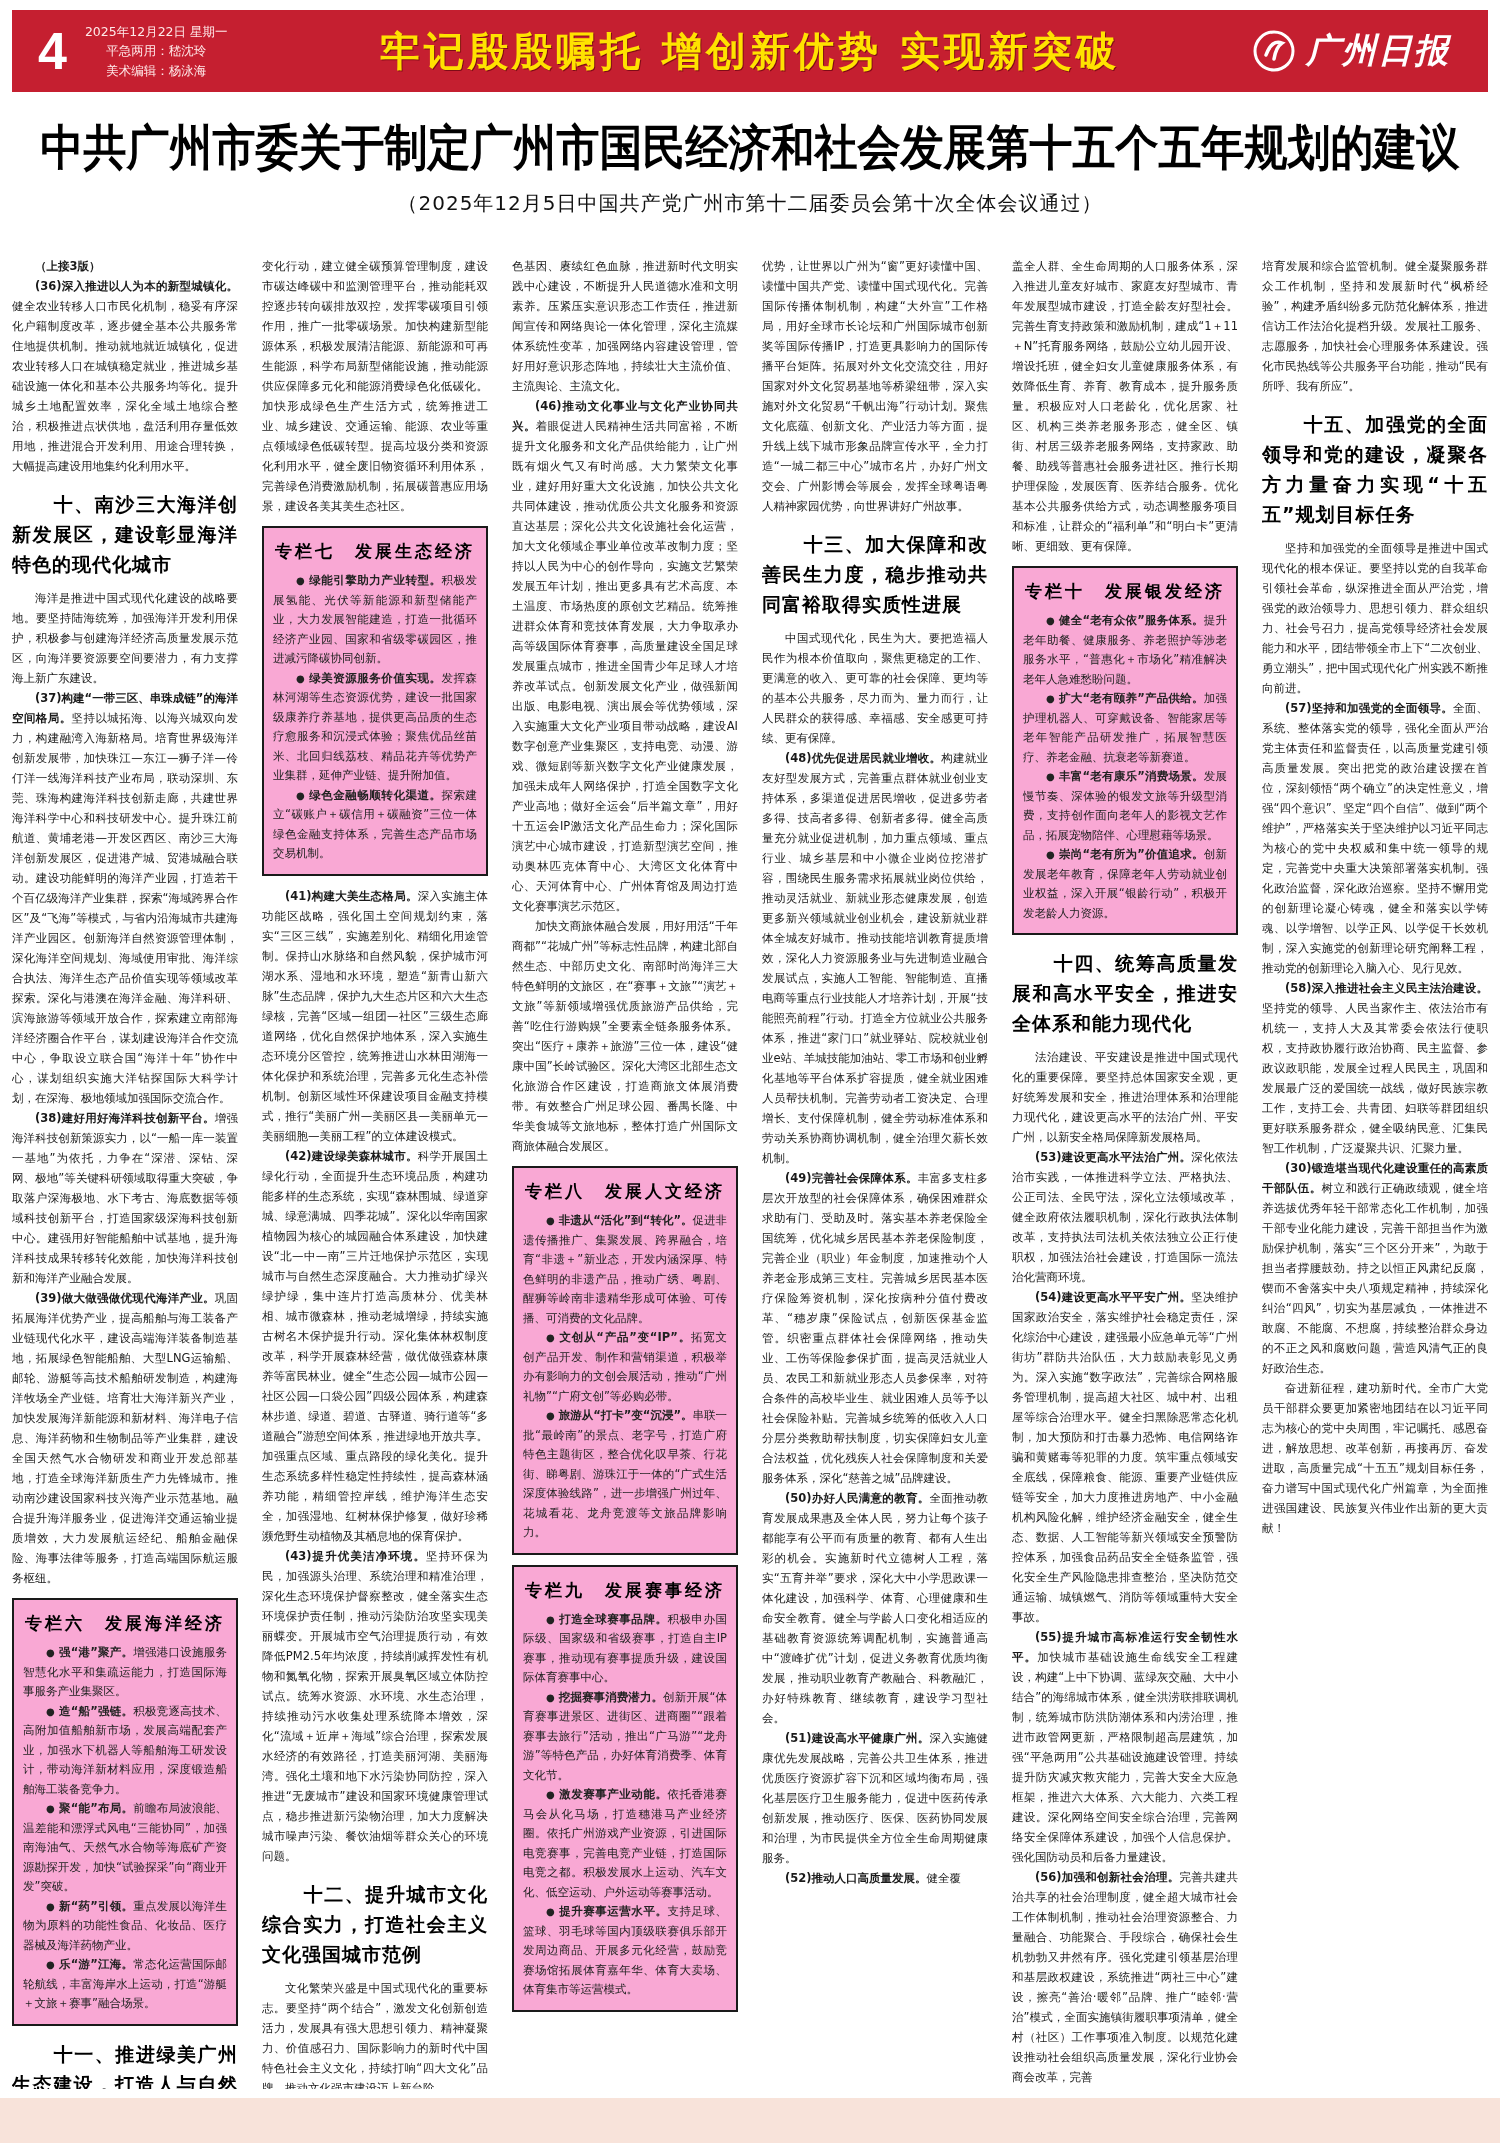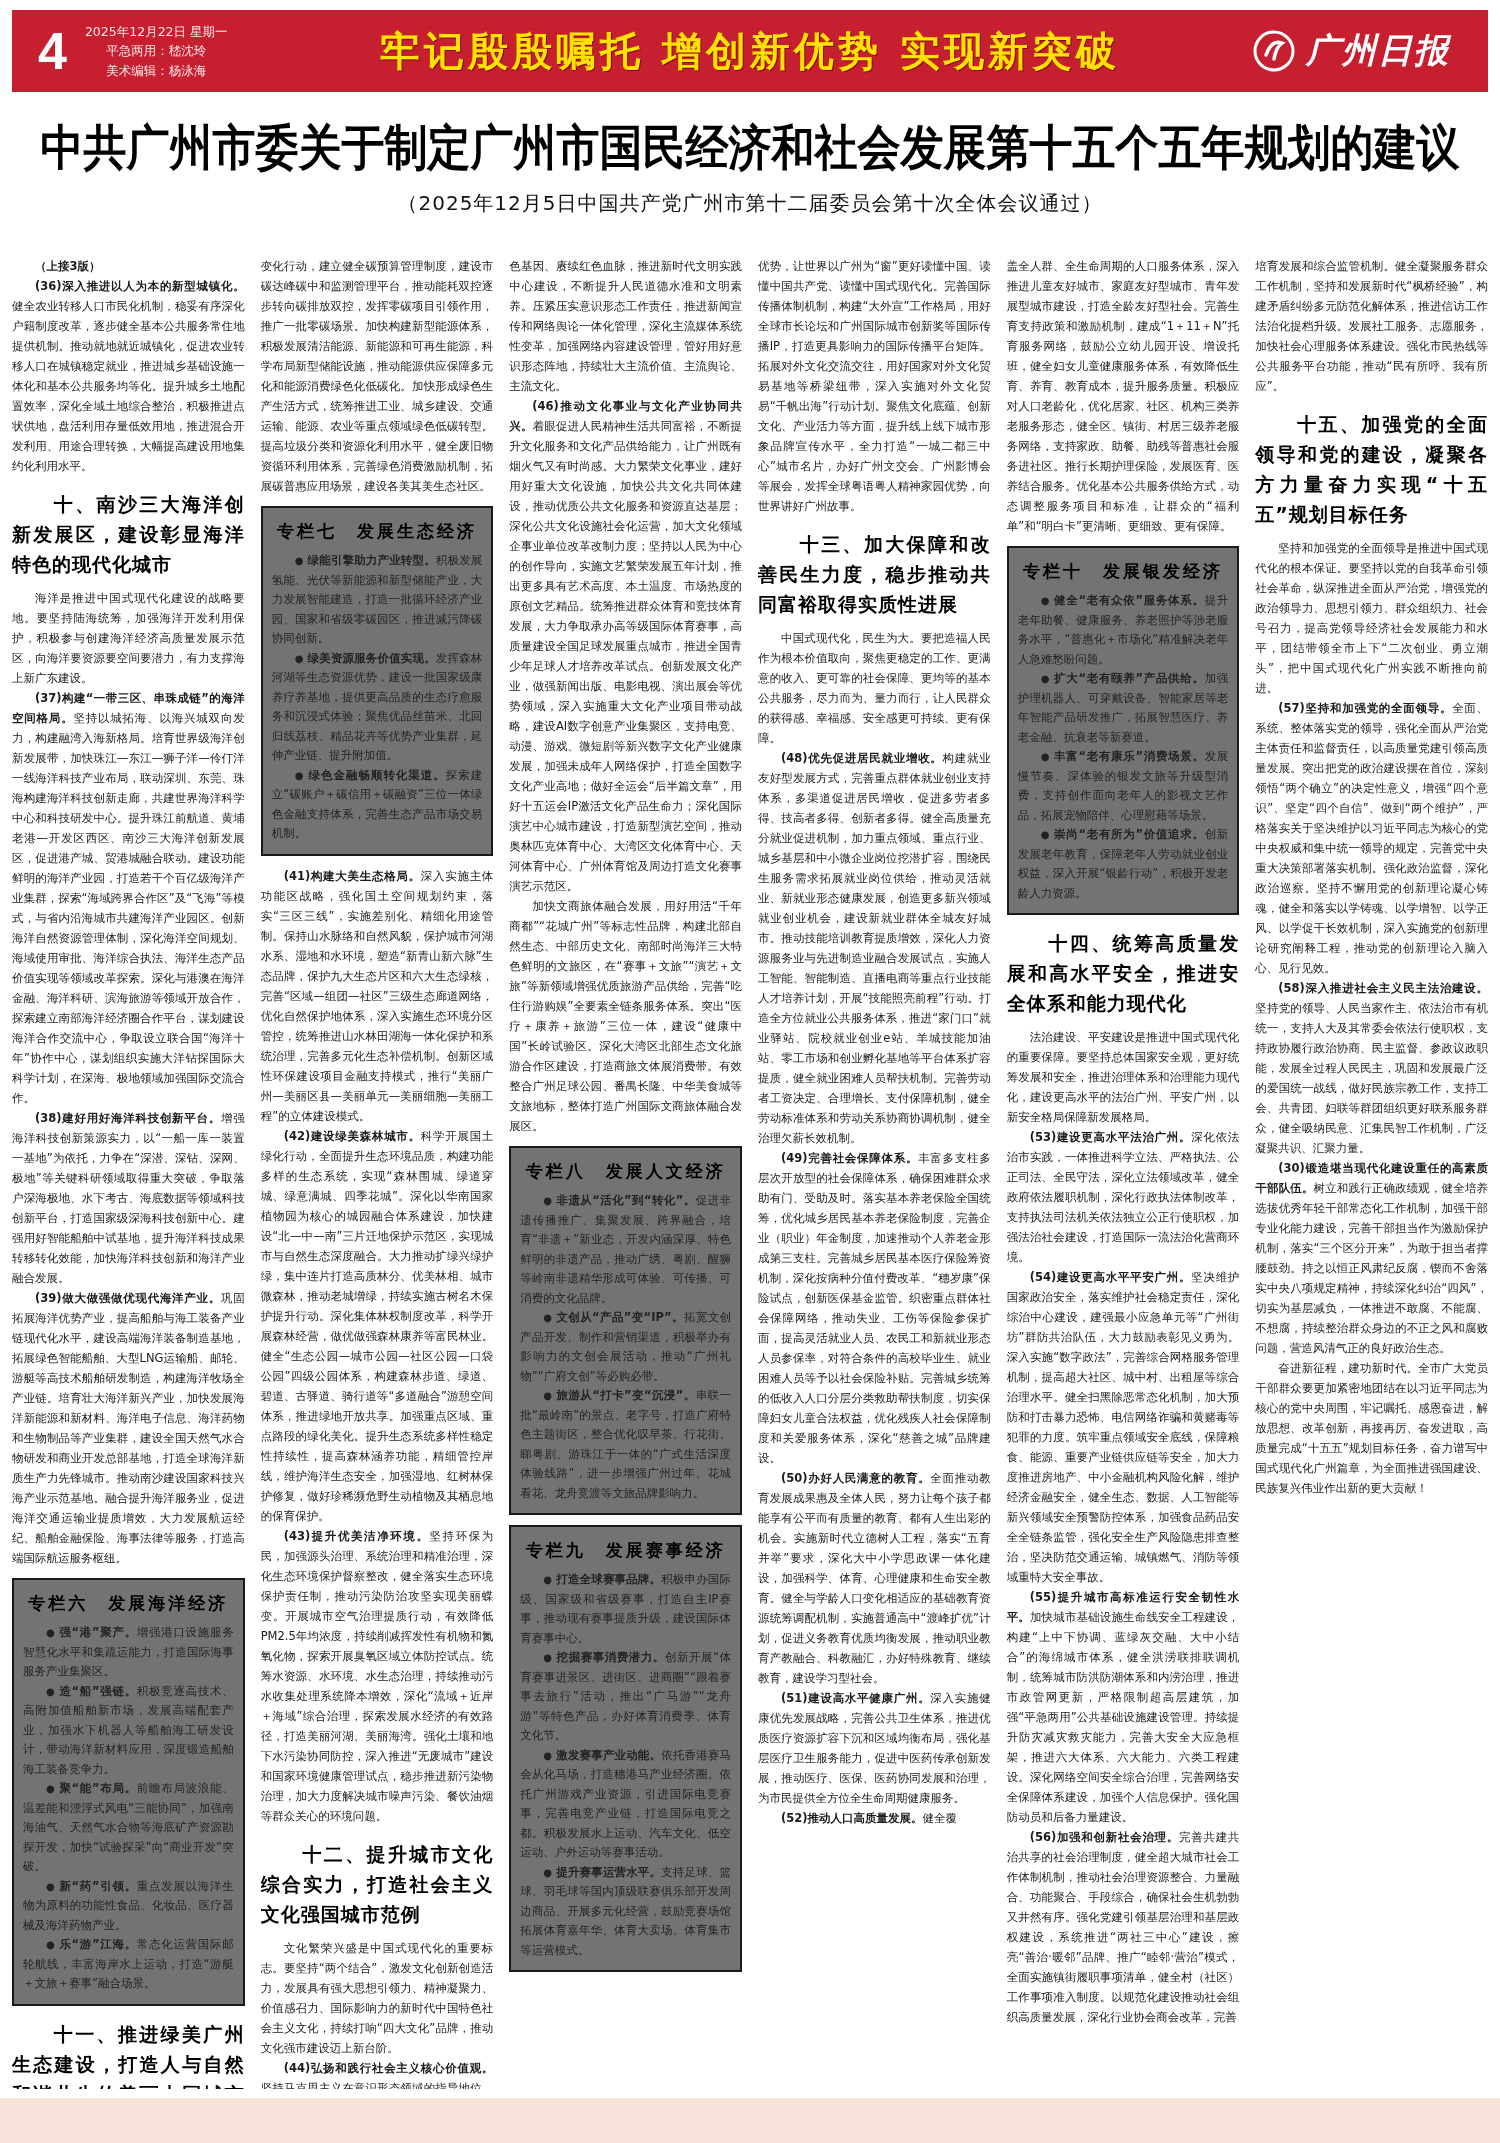--- a/index.html
+++ b/index.html
@@ -29,33 +29,33 @@
   .headline{position:absolute;left:12px;right:12px;top:118px;text-align:center;}
   .hl-title{
     font-family:"DejaVu Serif","Liberation Serif",serif;
     font-size:43px;font-weight:900;color:#000;line-height:1.25;
     letter-spacing:0px;white-space:nowrap;transform:scaleY(1.12);transform-origin:top center;
   }
   .hl-sub{margin-top:18px;font-size:20px;color:#111;letter-spacing:1px;}
   
   .article{
     position:absolute;left:12px;right:12px;top:256px;height:1833px;
-    display:flex;gap:16px;overflow:hidden;
+    display:flex;gap:24px;overflow:hidden;justify-content:flex-end;
   }
   .col{flex:1 1 0;overflow:hidden;text-align:justify;}
   .col p{margin:0;font-size:11.5px;line-height:20px;}
   .col p.ind{text-indent:2em;}
   .col p.note{text-indent:2em;font-weight:600;}
   .lead{font-weight:700;}
   .sec-h{
     margin:13px 0 9px 0;font-size:19px;line-height:30px;font-weight:900;color:#000;
     text-indent:2.2em;text-align:justify;letter-spacing:1px;
   }
   .colbox{
-    border:2px solid #1a1a1a;margin:10px 0;padding:8px 9px 10px 9px;background:#737373;
+    border:2px solid #1a1a1a;margin:10px 0;padding:8px 9px 10px 9px;background:#f9a8d4;
   }
   .colbox-title{
     text-align:center;font-size:17px;font-weight:900;letter-spacing:3px;margin:4px 0 8px 0;color:#000;
   }
   .colbox p{font-size:11.5px;line-height:19.5px;text-indent:2em;color:#222;}
   .bullet{margin-right:4px;font-size:10px;}
   
   .footer-band{
     position:absolute;left:0;right:0;top:2098px;height:45px;background:#f8e3da;
   }

